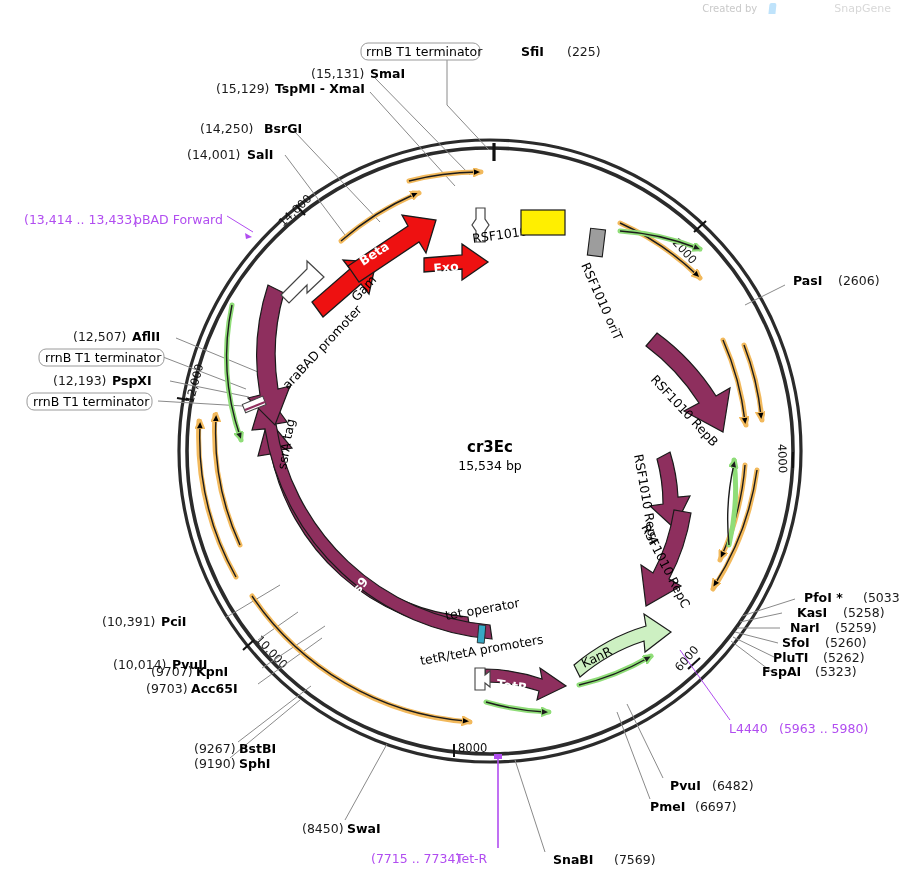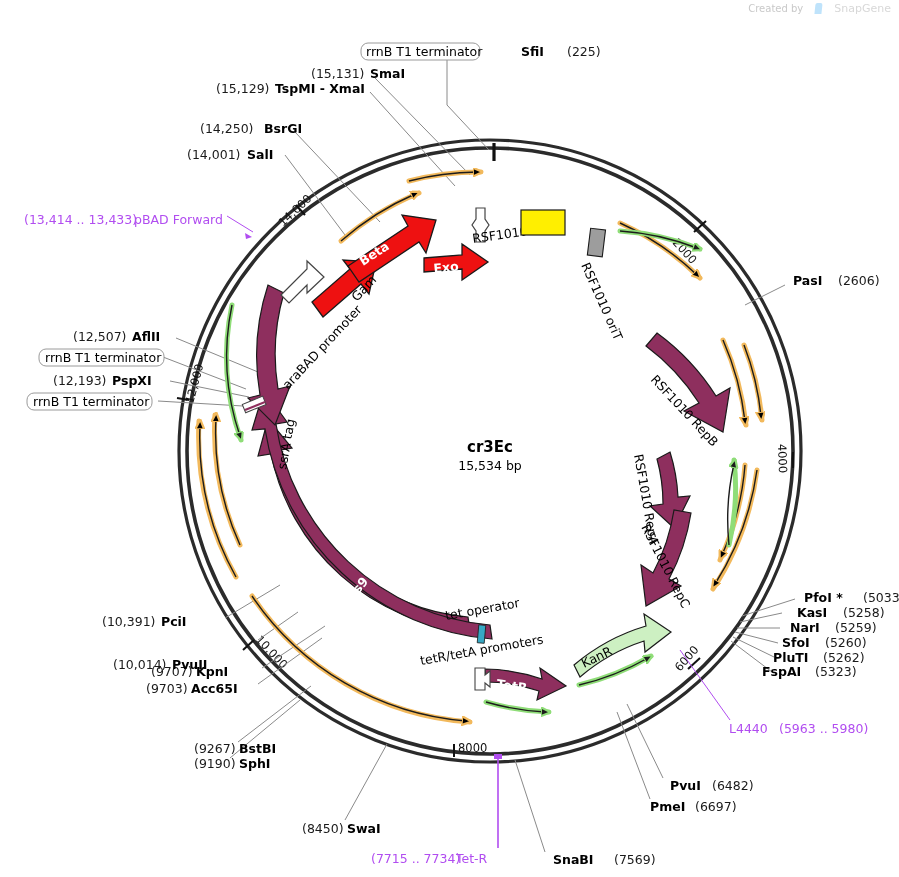--- a/index.html
+++ b/index.html
@@ -3,21 +3,21 @@
 <meta charset="utf-8">
 <style>
   html,body{margin:0;padding:0;background:#ffffff;}
   body{width:899px;height:877px;position:relative;overflow:hidden;
        font-family:"DejaVu Sans","Liberation Sans",sans-serif;color:#000;}
   #map{position:absolute;left:0;top:0;width:899px;height:877px;}
   .wm{position:absolute;right:8px;top:2px;font-size:10px;color:#c9c9c9;
       font-family:"DejaVu Sans","Liberation Sans",sans-serif;display:flex;align-items:center;gap:12px;}
   .wm .lg{display:inline-block;width:7px;height:11px;background:#bfe3fb;
           border-radius:2px 2px 0 0;transform:skewX(-6deg);}
-  .wm .nm{color:#d8d8d8;font-size:11px;}
+  .wm .nm{color:#d8d8d8;font-size:11px;margin-left:46px;}
   text{font-family:"DejaVu Sans","Liberation Sans",sans-serif;}
   .enz{font-size:12.5px;font-weight:bold;fill:#000;}
   .pos{font-size:12.5px;fill:#1a1a1a;}
   .prm{font-size:12.5px;fill:#b14df0;}
   .feat{font-size:12.5px;fill:#000;}
   .featw{font-size:12.5px;fill:#ffffff;font-weight:bold;}
   .tick{font-size:11.5px;fill:#111;}
   .ttl{font-size:15px;font-weight:bold;fill:#000;}
   .sub{font-size:12.5px;fill:#000;}
   .lead{stroke:#8a8a8a;stroke-width:1;fill:none;}

